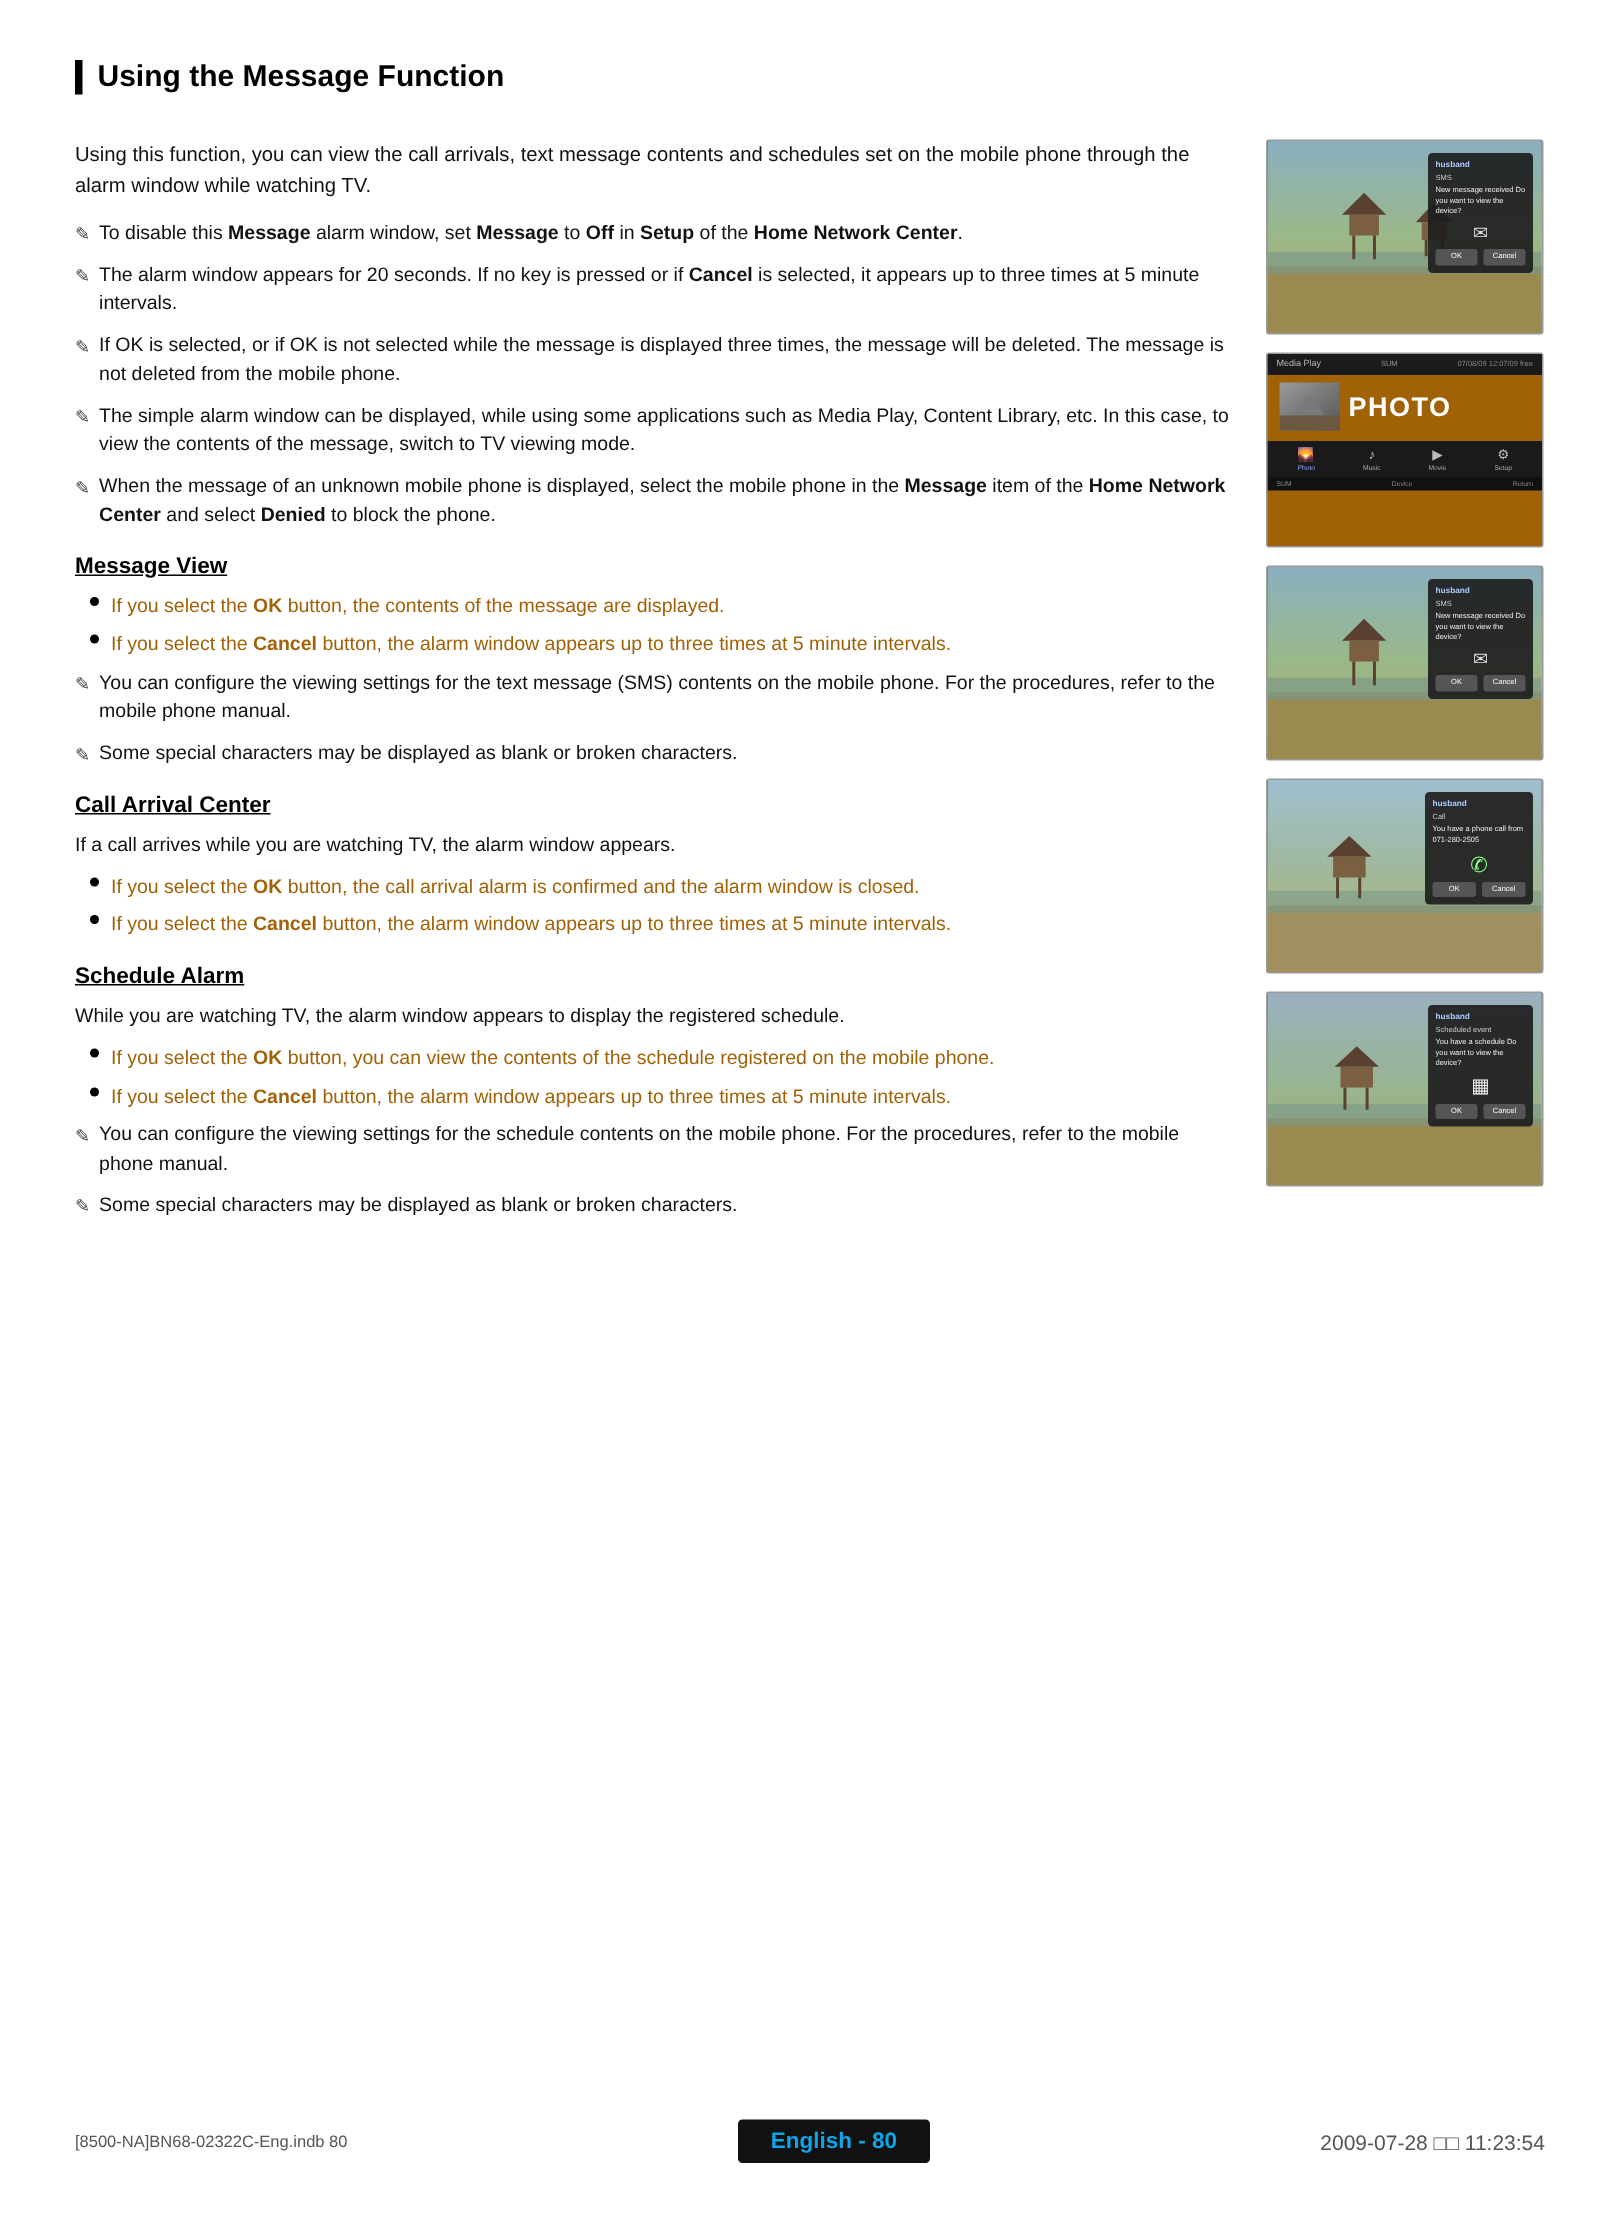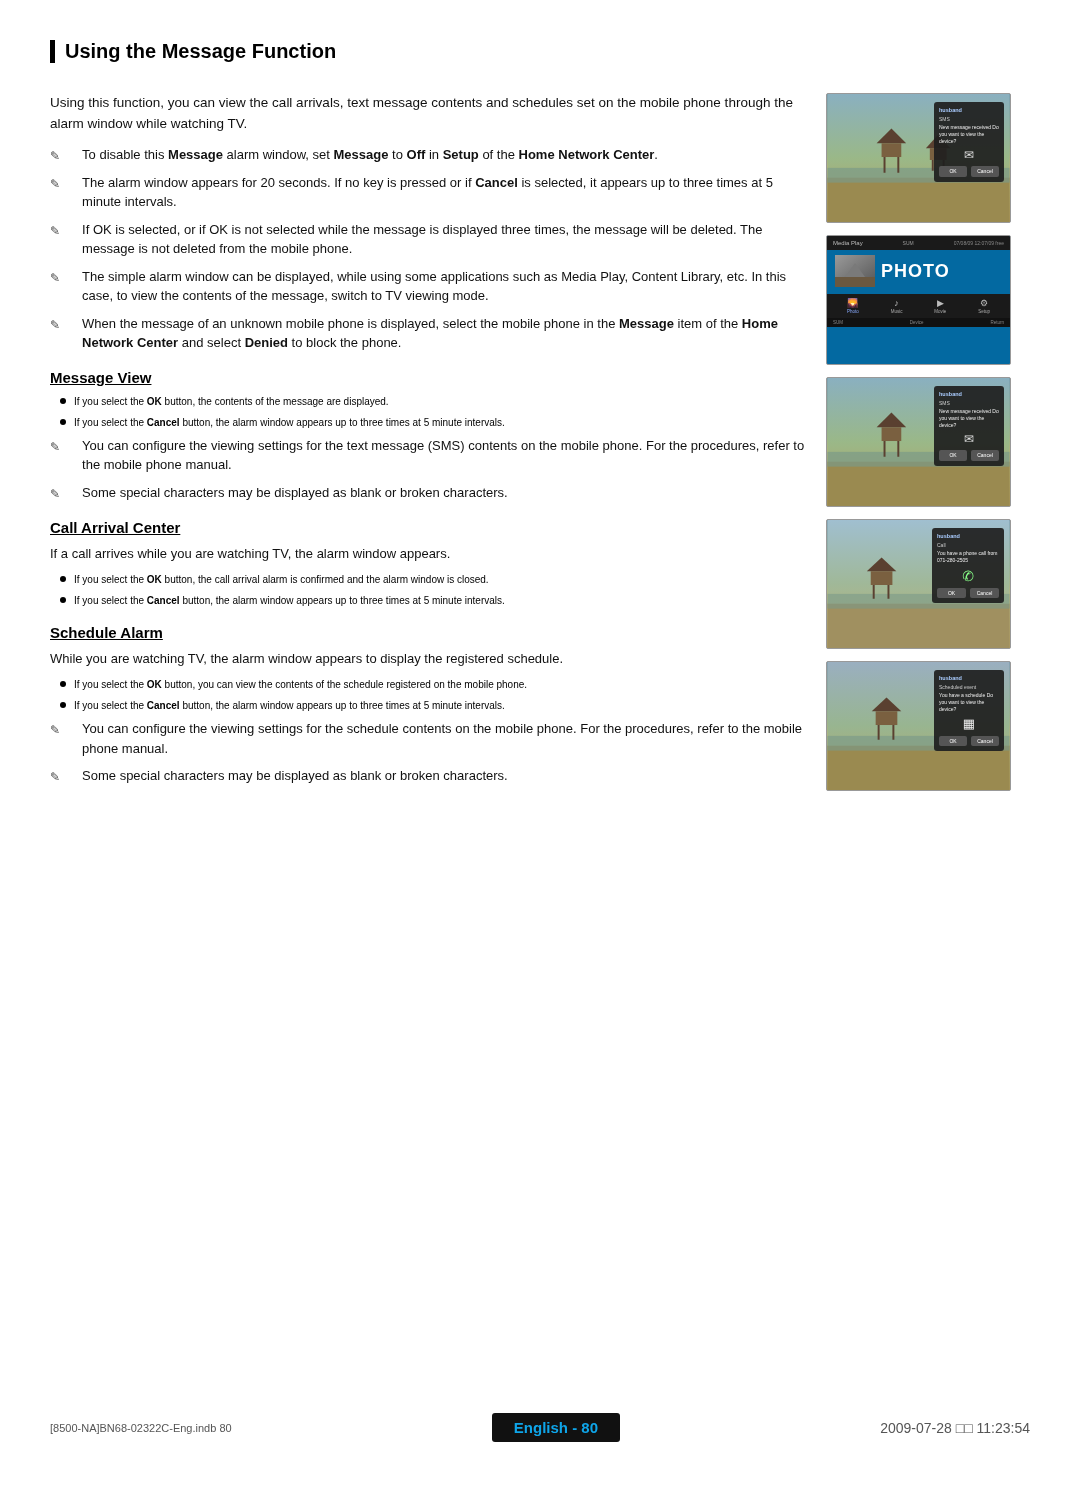--- a/index.html
+++ b/index.html
@@ -16,21 +16,21 @@
       font-size: 14px;
       color: #000;
       position: relative;
     }
 
     .page-container {
       width: 1080px;
       min-height: 1488px;
       background: #fff;
       position: relative;
-      padding: 40px 54px 60px 50px;
+      padding: 40px 36px 60px 50px;
     }
 
     
     .top-compass {
       position: absolute;
       top: 18px;
       left: 50%;
       transform: translateX(-50%);
       font-size: 20px;
       color: #555;
@@ -147,21 +147,20 @@
     .note-icon {
       font-size: 12px;
       margin-right: 6px;
       margin-top: 2px;
       flex-shrink: 0;
       color: #444;
     }
 
     .note-text {
       flex: 1;
-      margin-left: 16px;
     }
 
     .note-text b {
       font-weight: bold;
     }
 
     
     .subsection {
       margin-top: 16px;
       margin-bottom: 10px;
@@ -178,23 +177,23 @@
       font-size: 13px;
       line-height: 1.55;
       margin-bottom: 8px;
       color: #111;
     }
 
     .bullet-item {
       display: flex;
       align-items: flex-start;
       margin-bottom: 6px;
-      font-size: 10px;
+      font-size: 13px;
       line-height: 1.5;
-      color: #000000;
+      color: #a16207;
       margin-left: 10px;
     }
 
     .bullet-dot {
       margin-right: 8px;
       margin-top: 4px;
       width: 6px;
       height: 6px;
       border-radius: 50%;
       background: #000;
@@ -275,21 +274,21 @@
       font-size: 5px;
       text-align: center;
       padding: 2px 1px;
       border-radius: 2px;
     }
 
     
     .media-play-screen {
       width: 100%;
       height: 100%;
-      background: #0369a1;
+      background: #a16207;
       position: relative;
     }
 
     .media-header {
       display: flex;
       align-items: center;
       justify-content: space-between;
       padding: 4px 6px;
       background: #1a1a1a;
     }

